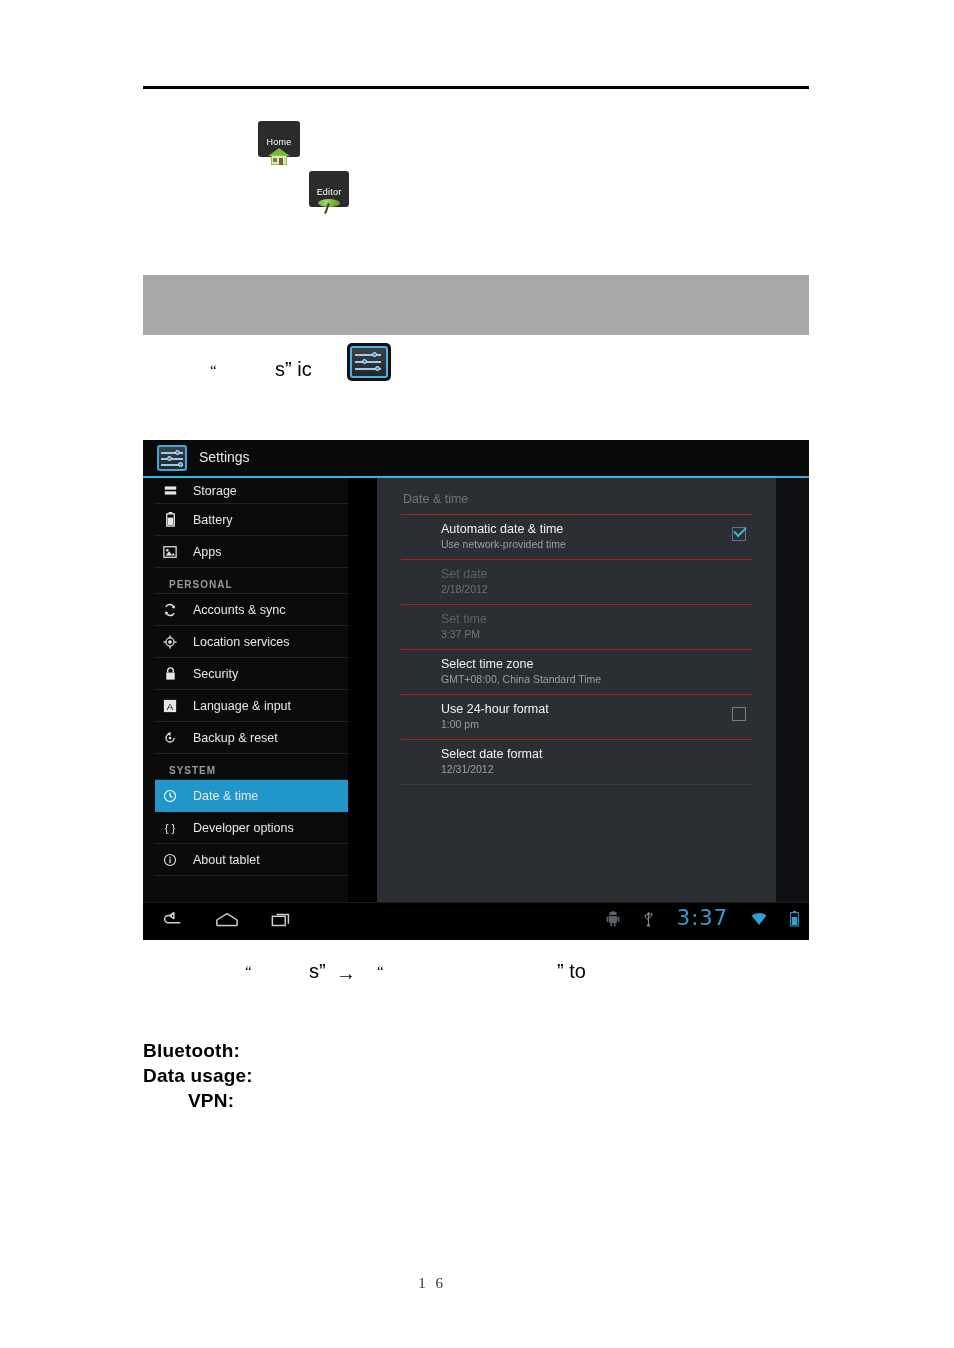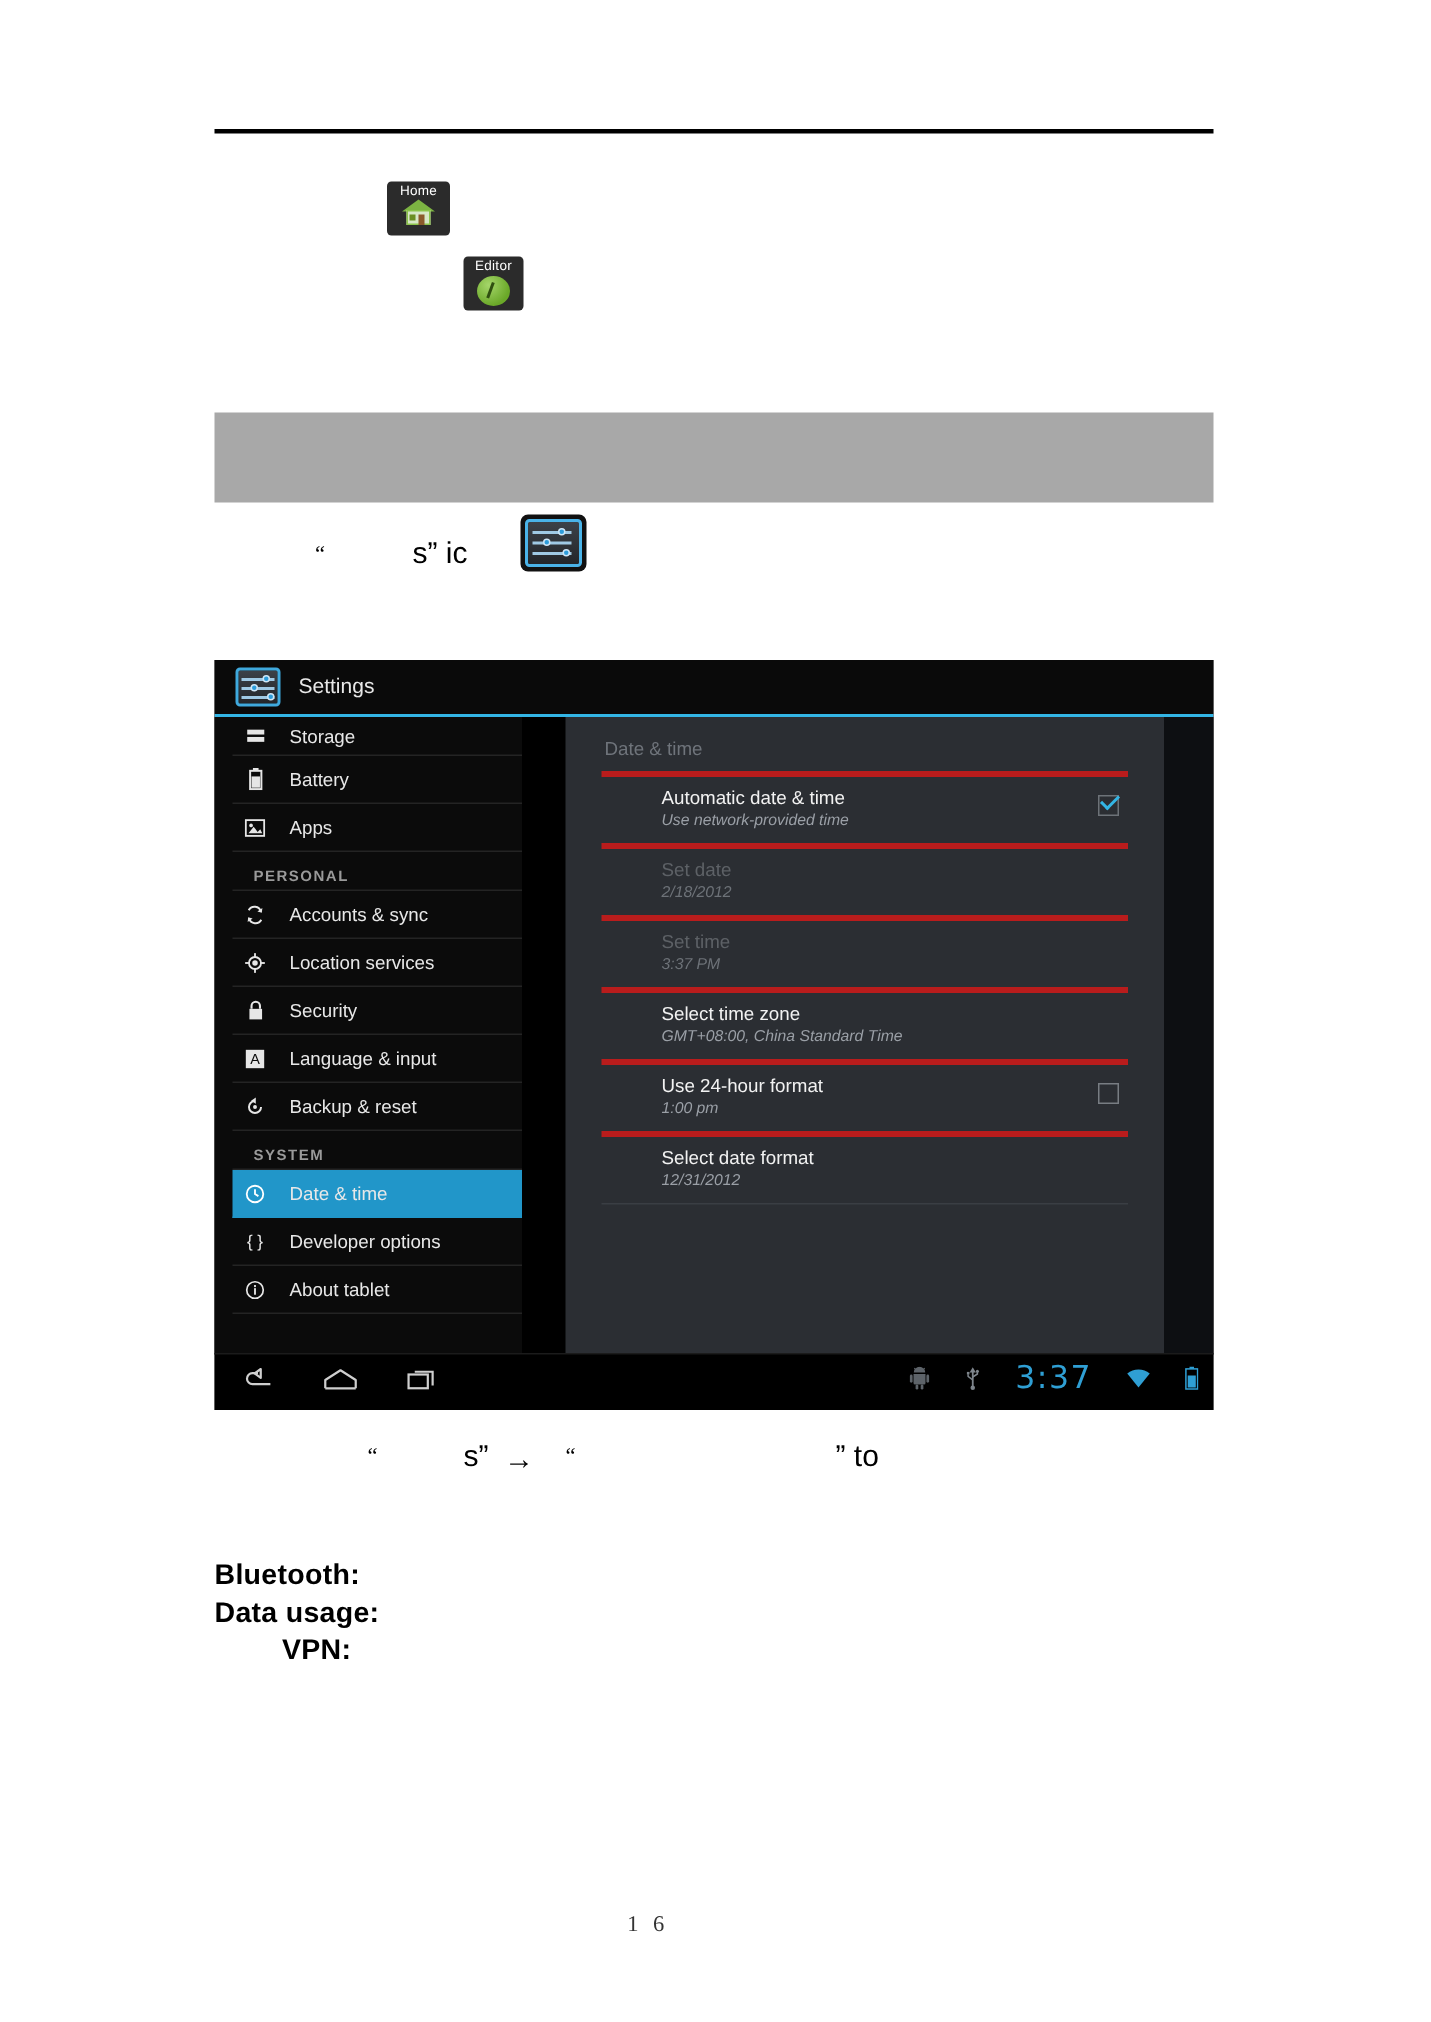--- a/index.html
+++ b/index.html
@@ -37,21 +37,21 @@
   
   .app-icon {
     position: absolute;
     background: #2b2b2b;
     border-radius: 3px;
     display: flex;
     flex-direction: column;
     align-items: center;
     justify-content: flex-start;
     box-sizing: border-box;
-    padding-top: 1px;
+    padding-top: 16px;
   }
   .app-icon .cap {
     color: #ffffff;
     font-size: 9px;
     line-height: 10px;
     letter-spacing: 0.2px;
     font-family: "Liberation Sans", sans-serif;
   }
   .home-icon { left: 258px; top: 121px; width: 42px; height: 36px; }
   .editor-icon { left: 309px; top: 171px; width: 40px; height: 36px; }
@@ -295,35 +295,34 @@
     background: #0d0f12;
   }
   .panel-title {
     color: #6f747b;
     font-size: 12.5px;
     padding: 14px 0 8px 26px;
   }
   .pref {
     position: relative;
     margin: 0 24px 0 24px;
-    border-top: 4px solid #b91c1c;
+    border-top: 1px solid #b91c1c;
     padding: 7px 0 8px 40px;
     min-height: 28px;
     box-sizing: border-box;
   }
   .pref .p-title {
     color: #f2f2f2;
     font-size: 12.5px;
     line-height: 15px;
   }
   .pref .p-sub {
     color: #9a9fa6;
     font-size: 10.5px;
     line-height: 14px;
-    font-style: italic;
   }
   .pref.disabled .p-title { color: #5d6166; }
   .pref.disabled .p-sub { color: #6d7278; }
   .pref .cb {
     position: absolute;
     right: 6px; top: 12px;
     width: 14px; height: 14px;
     border: 1px solid #787d83;
     box-sizing: border-box;
     background: transparent;

